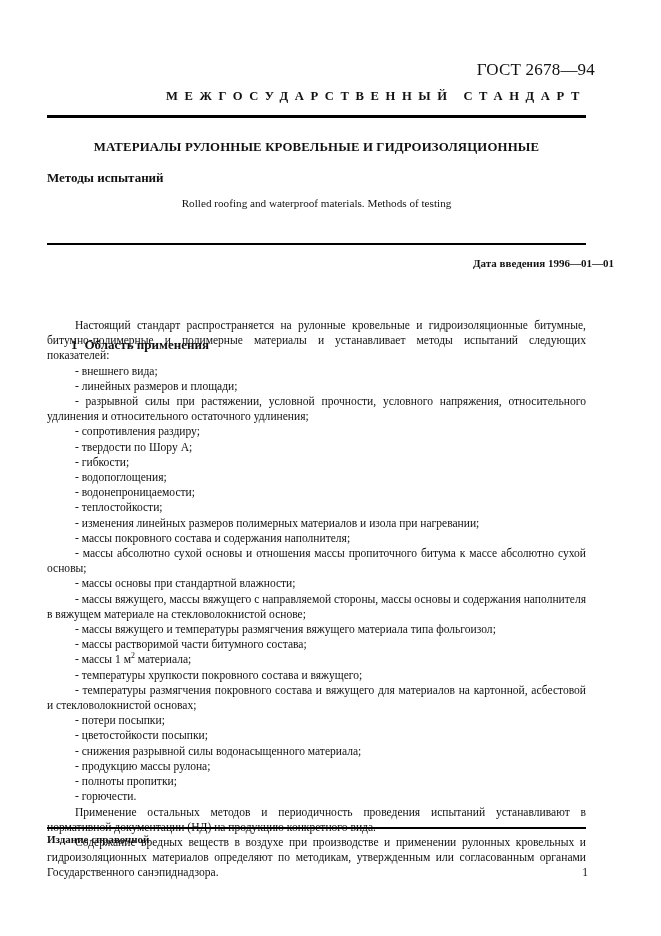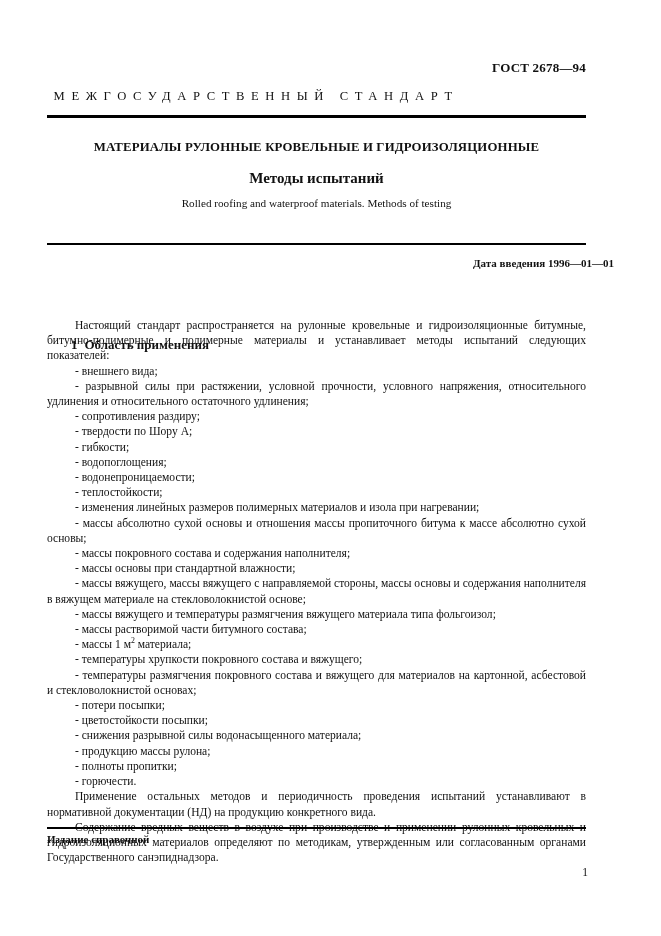--- a/index.html
+++ b/index.html
@@ -21,36 +21,36 @@
     left: 0;
     top: 0;
     width: 661px;
     height: 936px;
     box-sizing: border-box;
   }
 
   
   .gost-number {
     position: absolute;
-    right: 75px;
+    right: 66px;
     top: 60px;
-    font-size: 13px;
-    font-weight: bold;
+    font-size: 17px;
+    font-weight: normal;
     letter-spacing: 0.2px;
     white-space: nowrap;
   }
 
   .mgs-line {
     position: absolute;
     left: 47px;
     top: 89px;
     width: 539px;
-    text-align: left;
+    text-align: right;
     font-size: 12.6px;
-    font-weight: normal;
+    font-weight: bold;
     letter-spacing: 6.6px;
     text-indent: 6.6px;
     white-space: nowrap;
   }
 
   .rule-thick-top {
     position: absolute;
     left: 47px;
     top: 115px;
     width: 539px;
@@ -69,22 +69,21 @@
     font-weight: bold;
     letter-spacing: 0.15px;
     white-space: nowrap;
   }
 
   .doc-subtitle {
     position: absolute;
     left: 47px;
     top: 170px;
     width: 539px;
-    text-align: center;
-    font-size: 15px;
+    font-size: 13px;
     font-weight: bold;
   }
 
   .doc-title-en {
     position: absolute;
     left: 47px;
     top: 197px;
     width: 539px;
     text-align: center;
     font-size: 11.2px;
@@ -211,30 +210,31 @@
 
   <div class="section-heading">
     <span class="num">1</span><span>Область применения</span>
   </div>
 
   <div class="body-block">
     <p class="para">Настоящий стандарт распространяется на рулонные кровельные и гидроизоляционные битумные, битумно-полимерные и полимерные материалы и устанавливает методы испытаний следующих показателей:</p>
 
     <ul class="items">
       <li>внешнего вида;</li>
+      <li>линейных размеров и площади;</li>
       <li>разрывной силы при растяжении, условной прочности, условного напряжения, относительного удлинения и относительного остаточного удлинения;</li>
       <li>сопротивления раздиру;</li>
       <li>твердости по Шору А;</li>
       <li>гибкости;</li>
       <li>водопоглощения;</li>
       <li>водонепроницаемости;</li>
       <li>теплостойкости;</li>
       <li>изменения линейных размеров полимерных материалов и изола при нагревании;</li>
+      <li>массы покровного состава и содержания наполнителя;</li>
       <li>массы абсолютно сухой основы и отношения массы пропиточного битума к массе абсолютно сухой основы;</li>
-      <li>массы покровного состава и содержания наполнителя;</li>
       <li>массы основы при стандартной влажности;</li>
       <li>массы вяжущего, массы вяжущего с направляемой стороны, массы основы и содержания наполнителя в вяжущем материале на стекловолокнистой основе;</li>
       <li>массы вяжущего и температуры  размягчения вяжущего материала типа фольгоизол;</li>
       <li>массы растворимой части битумного состава;</li>
       <li>массы 1 м<sup>2</sup>  материала;</li>
       <li>температуры хрупкости покровного состава и вяжущего;</li>
       <li>температуры размягчения покровного состава и вяжущего для материалов на картонной, асбестовой и стекловолокнистой основах;</li>
       <li>потери посыпки;</li>
       <li>цветостойкости посыпки;</li>
       <li>снижения разрывной силы водонасыщенного материала;</li>

